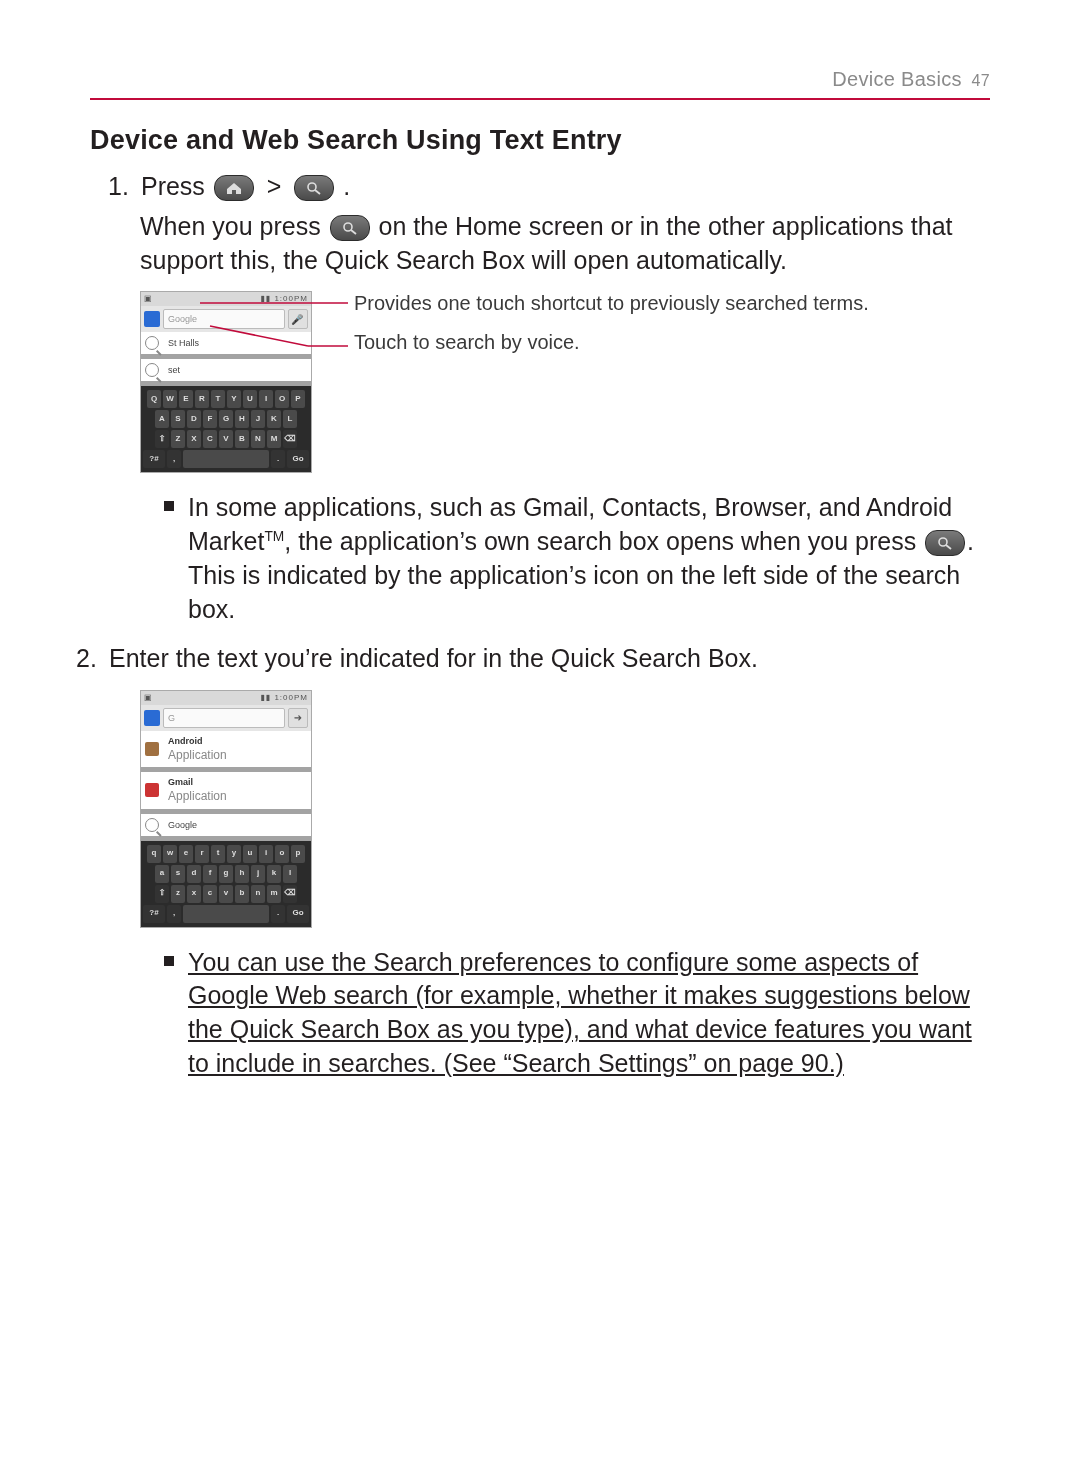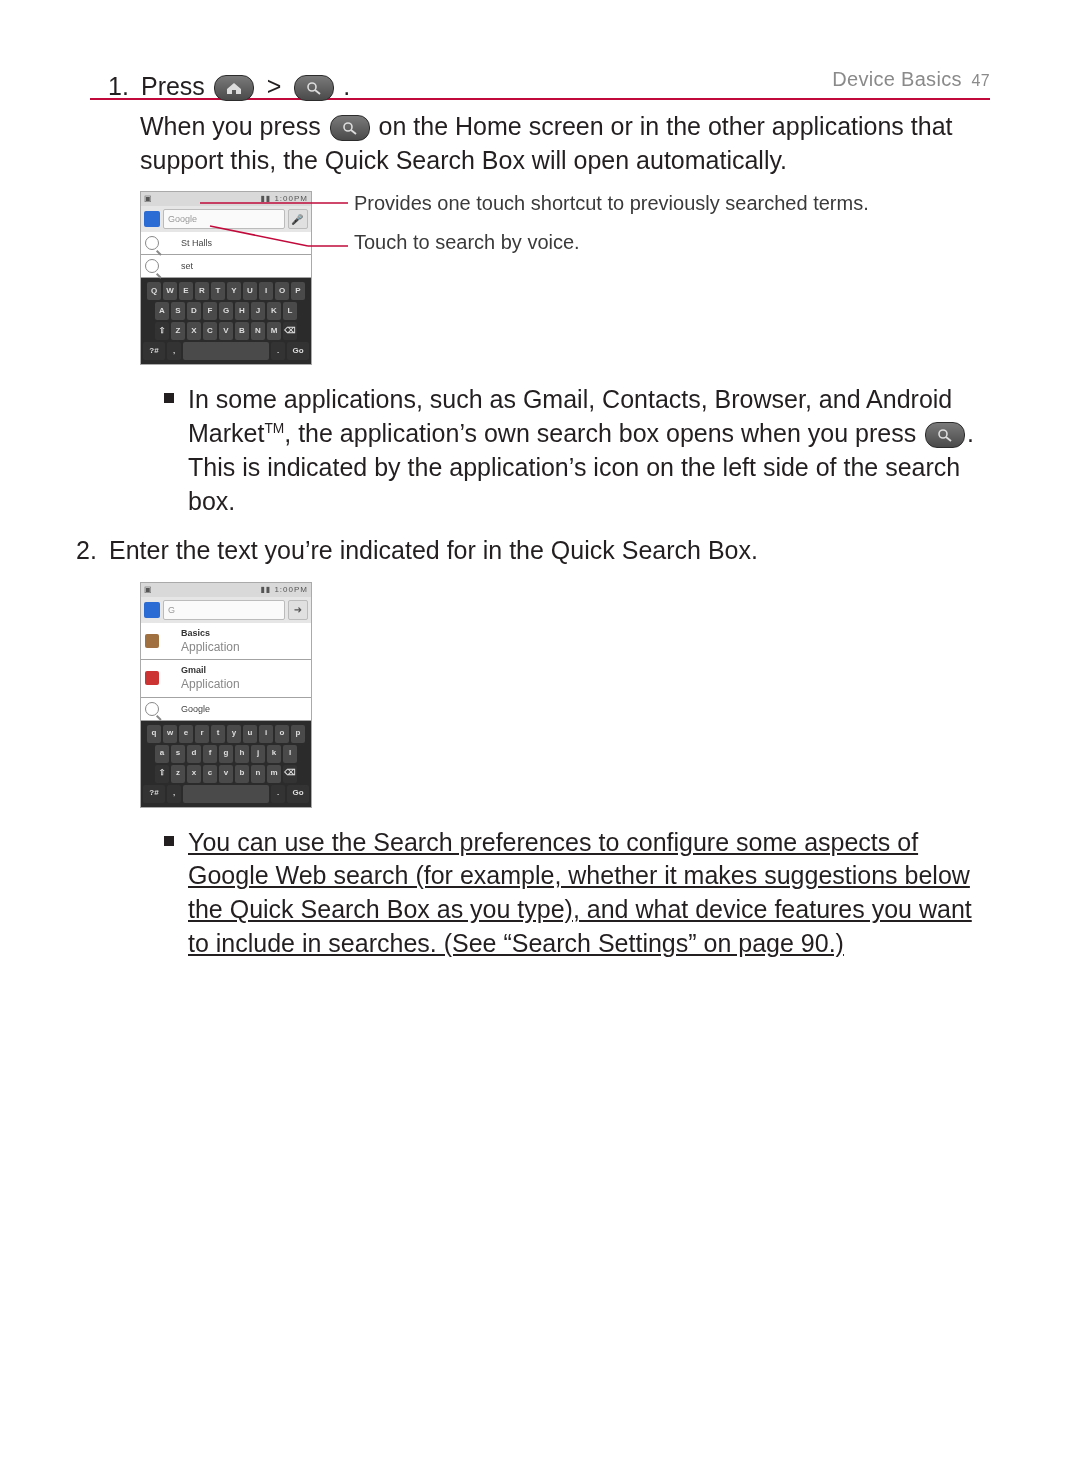--- a/index.html
+++ b/index.html
@@ -23,21 +23,21 @@
   .gt{margin:0 4px;}
   
   .figwrap{display:flex;align-items:flex-start;margin:14px 0 18px 0;}
   .thumb{width:170px;border:1px solid #aaa;background:#efefef;position:relative;flex:0 0 auto;}
   .thumb .statusbar{height:14px;background:#d9d9d9;display:flex;justify-content:space-between;align-items:center;font-size:8px;color:#555;padding:0 3px;}
   .thumb .statusbar .ricons{letter-spacing:1px;}
   .thumb .searchrow{display:flex;align-items:center;background:#e6e6e6;padding:3px;gap:3px;}
   .gicon{width:16px;height:16px;background:#2a6bd4;border-radius:2px;}
   .sinput{flex:1;height:18px;background:#fafafa;border:1px solid #bbb;border-radius:2px;font-size:9px;color:#999;display:flex;align-items:center;padding:0 4px;}
   .micbtn{width:18px;height:18px;background:#e0e0e0;border:1px solid #bbb;border-radius:2px;display:flex;align-items:center;justify-content:center;font-size:10px;color:#2a7a2a;}
-  .srow{display:flex;align-items:center;background:#fff;border-bottom:1px solid #a3a3a3;padding:4px;gap:22px;}
+  .srow{display:flex;align-items:center;background:#fff;border-bottom:5px solid #a3a3a3;padding:4px;gap:9px;}
   .srow .mg{width:12px;height:12px;border:1.5px solid #888;border-radius:50%;position:relative;}
   .srow .mg::after{content:"";position:absolute;right:-4px;bottom:-4px;width:6px;height:1.5px;background:#888;transform:rotate(45deg);}
   .srow .txt{font-size:9px;color:#444;}
   .srow .appicon{width:14px;height:14px;background:#a07040;border-radius:2px;}
   .srow .appicon.gm{background:#c33;}
   .srow .two{display:flex;flex-direction:column;}
   .srow .two .t1{font-size:9px;color:#333;font-weight:bold;}
   .srow .two .t2{font-size:12px;color:#888;}
   .kbd{background:#2b2b2b;padding:4px 2px 2px 2px;}
   .kbd .krow{display:flex;justify-content:center;gap:2px;margin-bottom:2px;}
@@ -54,20 +54,21 @@
 <body>
 
 <div class="page">
 
   <div class="running-head">
     <span>Device Basics</span>
     <span class="pg">47</span>
   </div>
   <div class="header-line"></div>
 
+  <div class="section-title">Device and Web Search Using Text Entry</div>
 
   <div class="body">
     <ol class="main">
 
       <li>
         <span class="num">1.</span>
         <span>Press</span>
         <span class="keycap">
           <svg width="18" height="14" viewBox="0 0 18 14">
               <path d="M2 8 L9 2 L16 8 L16 13 L11 13 L11 9 L7 9 L7 13 L2 13 Z" fill="#ddd"></path>
@@ -189,21 +190,21 @@
               <span class="ricons"><span>▮▮</span> <span>1:00PM</span></span>
             </div>
             <div class="searchrow">
               <div class="gicon"></div>
               <div class="sinput">G</div>
               <div class="micbtn" style="color:#555">➜</div>
             </div>
             <div class="srow">
                 <span class="appicon"></span>
                 <span class="two">
-                  <span class="t1">Basics</span>
+                  <span class="t1">Android</span>
                   <span class="t2">Application</span>
                 </span>
               </div>
             <div class="srow">
                 <span class="appicon gm"></span>
                 <span class="two">
                   <span class="t1">Gmail</span>
                   <span class="t2">Application</span>
                 </span>
               </div>

